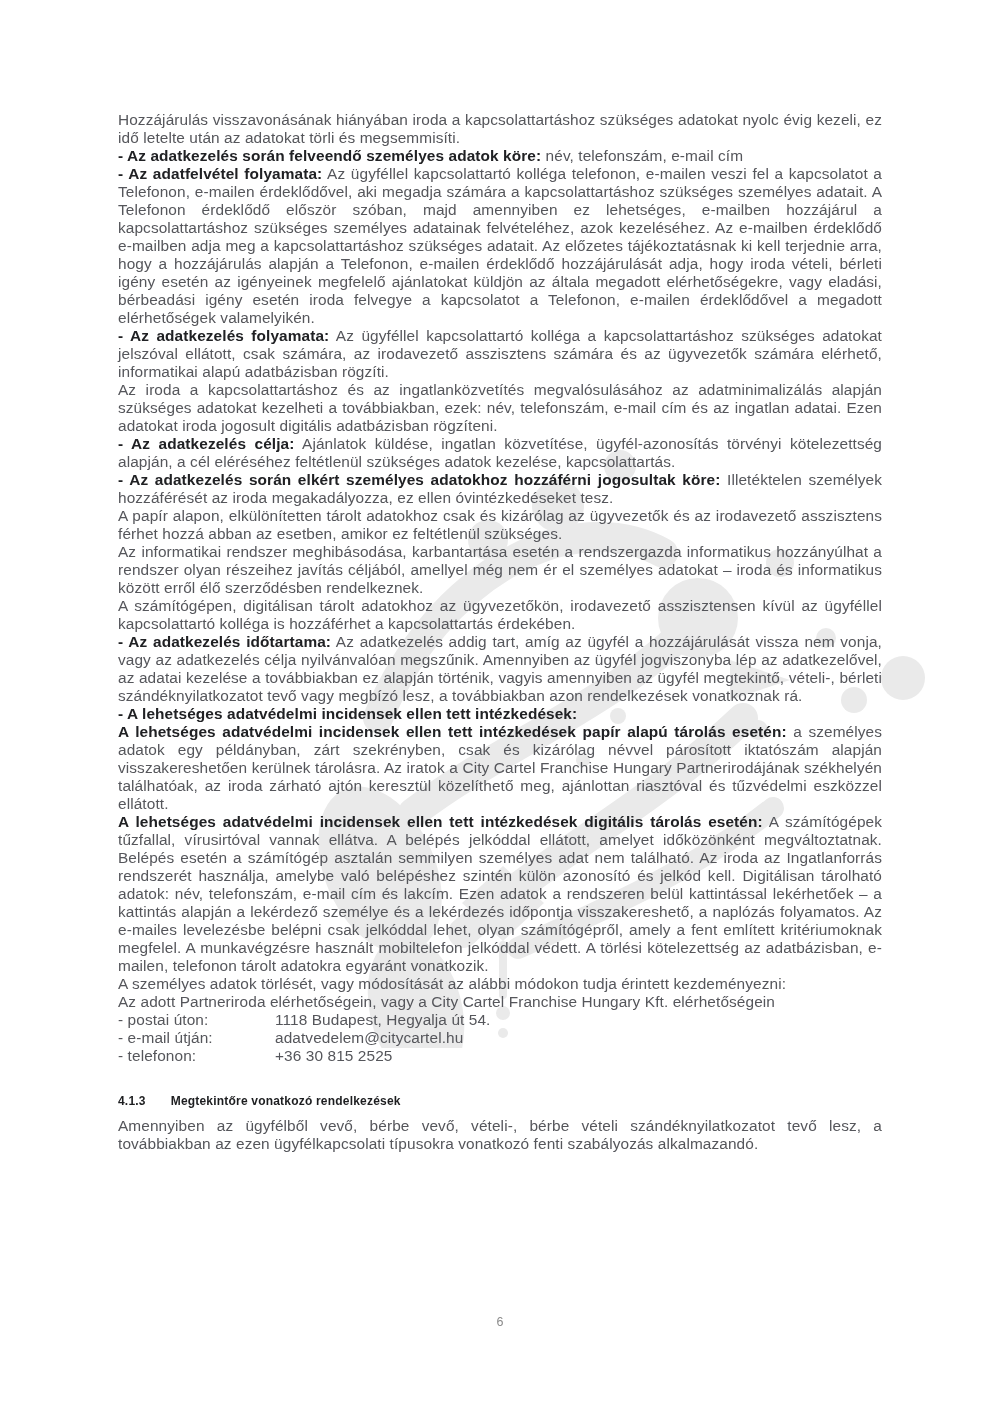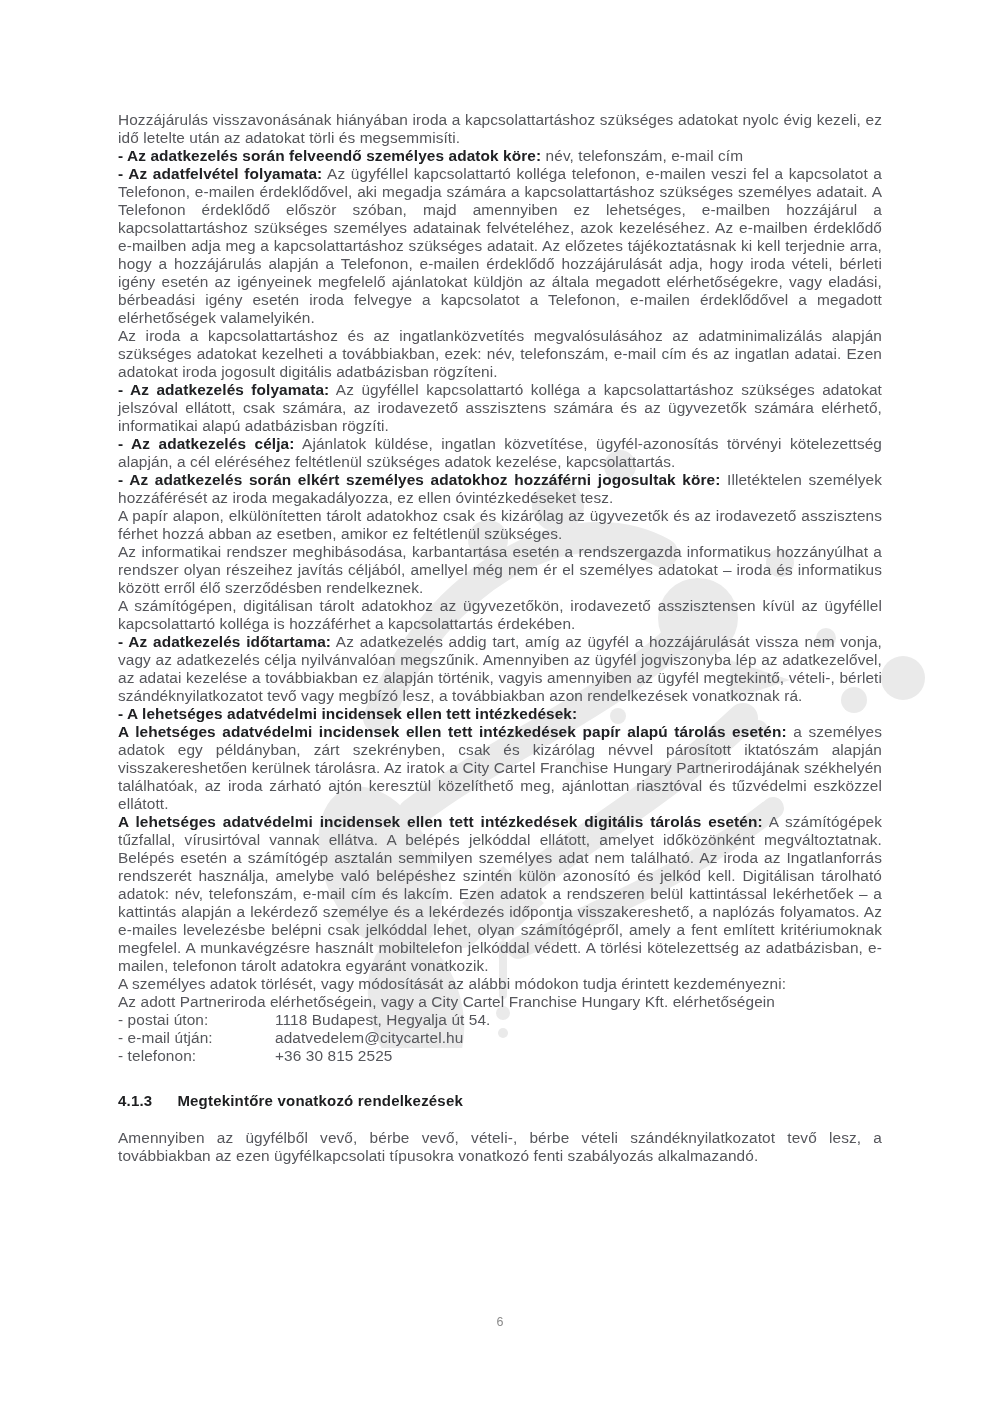--- a/index.html
+++ b/index.html
@@ -27,22 +27,22 @@
     letter-spacing:0.1px;
     text-align:justify;
   }
   .para { margin:0; padding:0; }
   .para b { font-weight:700; color:#202124; }
   .contact-row { display:flex; text-align:left;gap:8px; }
   .contact-label { flex:0 0 149px; }
   .contact-value { flex:1; }
   .section-heading {
     display:flex; gap:25px;
-    margin-top:27px; margin-bottom:19px;
-    font-size:15px; font-weight:700;
+    margin-top:27px; margin-bottom:7px;
+    font-size:12px; font-weight:700;
     color:#1d1e20; text-align:left;
     letter-spacing:0.2px;
   }
   .page-number {
     position:absolute;
     left:0; top:1315px; width:100%;
     text-align:center;
     font-size:12.5px;
     color:#8a8a8a;
     z-index:1;
@@ -79,22 +79,22 @@
       <rect x="181" y="553" width="8" height="58" rx="4"></rect>
       <circle cx="185" cy="625" r="7"></circle>
       <circle cx="185" cy="645" r="5"></circle>
     </g>
   </svg>
 
   <div class="content">
     <p class="para"><b></b><span>Hozzájárulás visszavonásának hiányában iroda a kapcsolattartáshoz szükséges adatokat nyolc évig kezeli, ez idő letelte után az adatokat törli és megsemmisíti.</span></p>
     <p class="para"><b>- Az adatkezelés során felveendő személyes adatok köre:</b><span> név, telefonszám, e-mail cím</span></p>
     <p class="para"><b>- Az adatfelvétel folyamata:</b><span> Az ügyféllel kapcsolattartó kolléga telefonon, e-mailen veszi fel a kapcsolatot a Telefonon, e-mailen érdeklődővel, aki megadja számára a kapcsolattartáshoz szükséges személyes adatait. A Telefonon érdeklődő először szóban, majd amennyiben ez lehetséges, e-mailben hozzájárul a kapcsolattartáshoz szükséges személyes adatainak felvételéhez, azok kezeléséhez. Az e-mailben érdeklődő e-mailben adja meg a kapcsolattartáshoz szükséges adatait. Az előzetes tájékoztatásnak ki kell terjednie arra, hogy a hozzájárulás alapján a Telefonon, e-mailen érdeklődő hozzájárulását adja, hogy iroda vételi, bérleti igény esetén az igényeinek megfelelő ajánlatokat küldjön az általa megadott elérhetőségekre, vagy eladási, bérbeadási igény esetén iroda felvegye a kapcsolatot a Telefonon, e-mailen érdeklődővel a megadott elérhetőségek valamelyikén.</span></p>
+    <p class="para"><b>- Az adatkezelés folyamata:</b><span> Az ügyféllel kapcsolattartó kolléga a kapcsolattartáshoz szükséges adatokat jelszóval ellátott, csak számára, az irodavezető asszisztens számára és az ügyvezetők számára elérhető, informatikai alapú adatbázisban rögzíti.</span></p>
     <p class="para"><b></b><span>Az iroda a kapcsolattartáshoz és az ingatlanközvetítés megvalósulásához az adatminimalizálás alapján szükséges adatokat kezelheti a továbbiakban, ezek: név, telefonszám, e-mail cím és az ingatlan adatai. Ezen adatokat iroda jogosult digitális adatbázisban rögzíteni.</span></p>
-    <p class="para"><b>- Az adatkezelés folyamata:</b><span> Az ügyféllel kapcsolattartó kolléga a kapcsolattartáshoz szükséges adatokat jelszóval ellátott, csak számára, az irodavezető asszisztens számára és az ügyvezetők számára elérhető, informatikai alapú adatbázisban rögzíti.</span></p>
     <p class="para"><b>- Az adatkezelés célja:</b><span> Ajánlatok küldése, ingatlan közvetítése, ügyfél-azonosítás törvényi kötelezettség alapján, a cél eléréséhez feltétlenül szükséges adatok kezelése, kapcsolattartás.</span></p>
     <p class="para"><b>- Az adatkezelés során elkért személyes adatokhoz hozzáférni jogosultak köre:</b><span> Illetéktelen személyek hozzáférését az iroda megakadályozza, ez ellen óvintézkedéseket tesz.</span></p>
     <p class="para"><b></b><span>A papír alapon, elkülönítetten tárolt adatokhoz csak és kizárólag az ügyvezetők és az irodavezető asszisztens férhet hozzá abban az esetben, amikor ez feltétlenül szükséges.</span></p>
     <p class="para"><b></b><span>Az informatikai rendszer meghibásodása, karbantartása esetén a rendszergazda informatikus hozzányúlhat a rendszer olyan részeihez javítás céljából, amellyel még nem ér el személyes adatokat – iroda és informatikus között erről élő szerződésben rendelkeznek.</span></p>
     <p class="para"><b></b><span>A számítógépen, digitálisan tárolt adatokhoz az ügyvezetőkön, irodavezető asszisztensen kívül az ügyféllel kapcsolattartó kolléga is hozzáférhet a kapcsolattartás érdekében.</span></p>
     <p class="para"><b>- Az adatkezelés időtartama:</b><span> Az adatkezelés addig tart, amíg az ügyfél a hozzájárulását vissza nem vonja, vagy az adatkezelés célja nyilvánvalóan megszűnik. Amennyiben az ügyfél jogviszonyba lép az adatkezelővel, az adatai kezelése a továbbiakban ez alapján történik, vagyis amennyiben az ügyfél megtekintő, vételi-, bérleti szándéknyilatkozatot tevő vagy megbízó lesz, a továbbiakban azon rendelkezések vonatkoznak rá.</span></p>
     <p class="para"><b>- A lehetséges adatvédelmi incidensek ellen tett intézkedések:</b><span></span></p>
     <p class="para"><b>A lehetséges adatvédelmi incidensek ellen tett intézkedések papír alapú tárolás esetén:</b><span> a személyes adatok egy példányban, zárt szekrényben, csak és kizárólag névvel párosított iktatószám alapján visszakereshetően kerülnek tárolásra. Az iratok a City Cartel Franchise Hungary Partnerirodájának székhelyén találhatóak, az iroda zárható ajtón keresztül közelíthető meg, ajánlottan riasztóval és tűzvédelmi eszközzel ellátott.</span></p>
     <p class="para"><b>A lehetséges adatvédelmi incidensek ellen tett intézkedések digitális tárolás esetén:</b><span> A számítógépek tűzfallal, vírusirtóval vannak ellátva. A belépés jelkóddal ellátott, amelyet időközönként megváltoztatnak. Belépés esetén a számítógép asztalán semmilyen személyes adat nem található. Az iroda az Ingatlanforrás rendszerét használja, amelybe való belépéshez szintén külön azonosító és jelkód kell. Digitálisan tárolható adatok: név, telefonszám, e-mail cím és lakcím. Ezen adatok a rendszeren belül kattintással lekérhetőek – a kattintás alapján a lekérdező személye és a lekérdezés időpontja visszakereshető, a naplózás folyamatos. Az e-mailes levelezésbe belépni csak jelkóddal lehet, olyan számítógépről, amely a fent említett kritériumoknak megfelel. A munkavégzésre használt mobiltelefon jelkóddal védett. A törlési kötelezettség az adatbázisban, e-mailen, telefonon tárolt adatokra egyaránt vonatkozik.</span></p>
     <p class="para"><b></b><span>A személyes adatok törlését, vagy módosítását az alábbi módokon tudja érintett kezdeményezni:</span></p>

